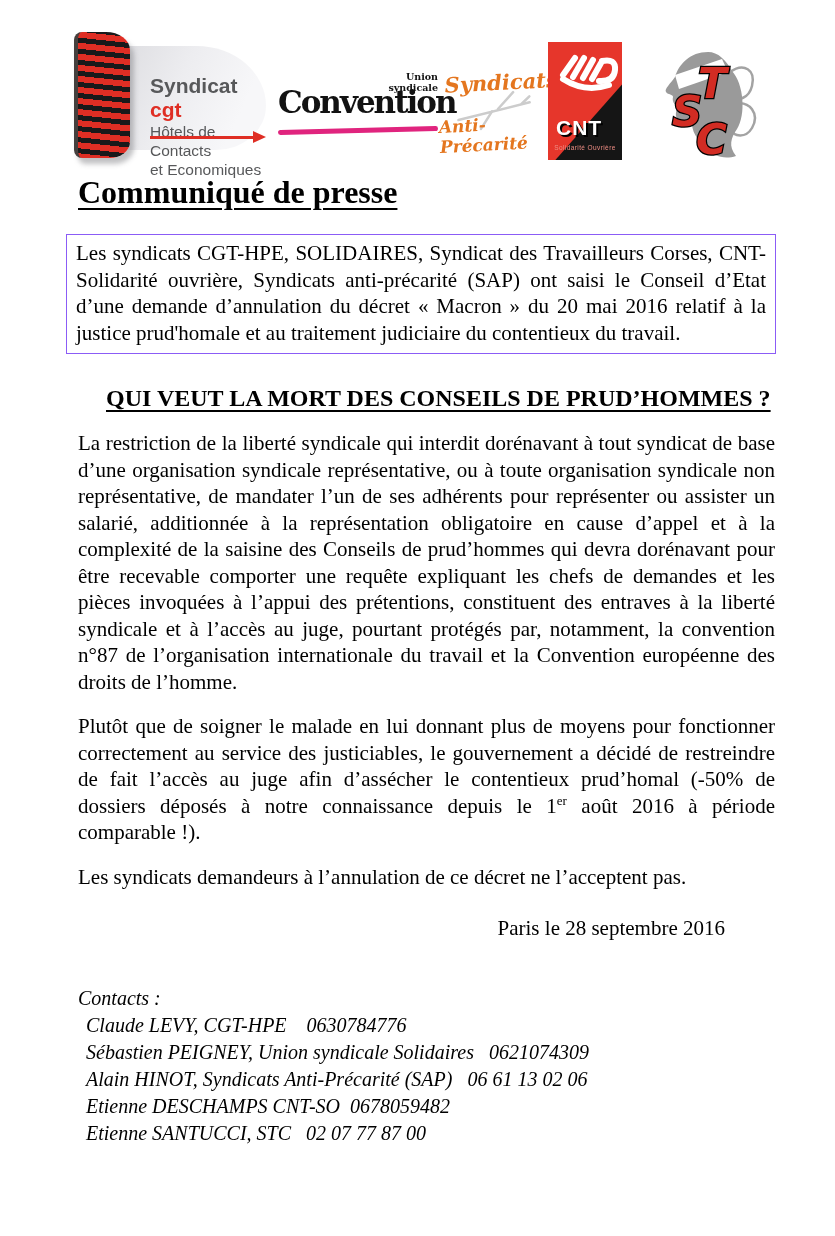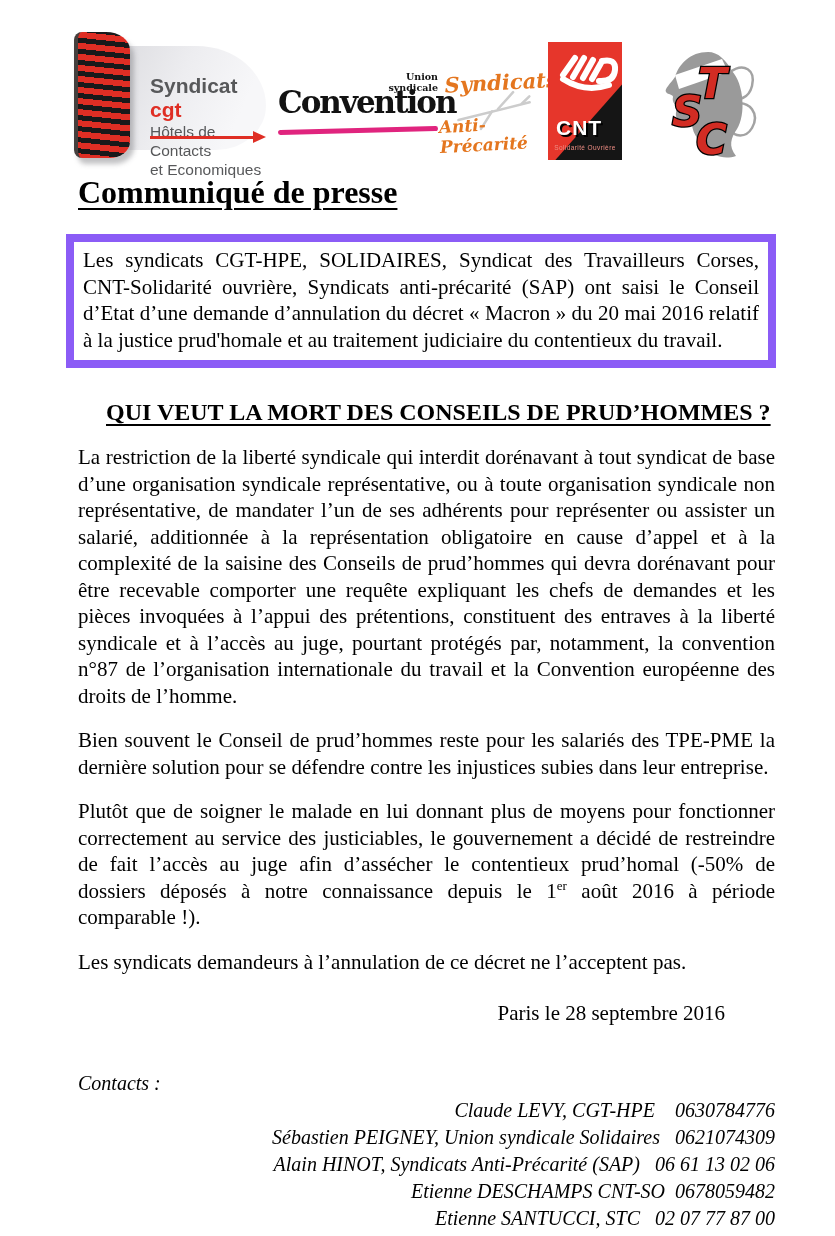--- a/index.html
+++ b/index.html
@@ -66,21 +66,21 @@
   .logo-stc { position: absolute; left: 646px; top: 46px; width: 120px; height: 116px; }
 
   
   .doc-title {
     margin: 8px 60px 0 78px;
     font-size: 32px; line-height: 40px;
     text-decoration: underline; text-underline-offset: 5px; text-decoration-thickness: 2px;
   }
   .intro-box {
     margin: 22px 59px 0 66px;
-    border: 8px solid #8b5cf6;
+    border: 1px solid #8b5cf6;
     padding: 5px 9px 7px 9px;
     font-size: 21px; line-height: 26.5px;
     text-align: justify;
   }
   .section-heading {
     margin: 30px 60px 0 106px;
     font-size: 24px; line-height: 28px;
     font-weight: 700; 
     text-decoration: underline; text-decoration-thickness: 2px; text-underline-offset: 4px;
   }
@@ -94,21 +94,21 @@
     margin: 26px 60px 0 78px;
     padding-right: 50px;
     font-size: 21px; text-align: right;
   }
   .contacts {
     display: flex;
     margin: 44px 60px 0 78px;
     font-style: italic; font-size: 20px; line-height: 27px; flex-direction: column;
   }
   .contacts-label { white-space: pre; }
-  .contacts-list { margin-left: 8px; text-align: right; }
+  .contacts-list { margin-left: 8px; }
   .contacts-list .contact-entry { white-space: pre; }
 </style>
 </head>
 <body>
 
 <div class="page">
 
   <div class="header">
 
     <div class="logo-cgt">
@@ -178,21 +178,20 @@
   <h1 class="doc-title">Communiqué de presse</h1>
 
   <div class="intro-box">
     <span>Les syndicats CGT-HPE, SOLIDAIRES, Syndicat des Travailleurs Corses, CNT-Solidarité ouvrière, Syndicats anti-précarité (SAP) ont saisi le Conseil d’Etat d’une demande d’annulation du décret « Macron » du 20 mai 2016 relatif à la justice prud'homale et au traitement judiciaire du contentieux du travail.</span>
   </div>
 
   <h2 class="section-heading">QUI VEUT LA MORT DES CONSEILS DE PRUD’HOMMES ?</h2>
 
   <p class="body-paragraph"><span>La restriction de la liberté syndicale qui interdit dorénavant à tout syndicat de base d’une organisation syndicale représentative, ou à toute organisation syndicale non représentative, de mandater l’un de ses adhérents pour représenter ou assister un salarié, additionnée à la représentation obligatoire en cause d’appel et à la complexité de la saisine des Conseils de prud’hommes qui devra dorénavant pour être recevable comporter une requête expliquant les chefs de demandes et les pièces invoquées à l’appui des prétentions, constituent des entraves à la liberté syndicale et à l’accès au juge, pourtant protégés par, notamment, la convention n°87 de l’organisation internationale du travail et la Convention européenne des droits de l’homme.</span></p>
 
-  <p class="body-paragraph"><span>Bien souvent le Conseil de prud’hommes reste pour les salariés des TPE-PME la dernière solution pour se défendre contre les injustices subies dans leur entreprise.</span></p>
 
   <p class="body-paragraph"><span>Plutôt que de soigner le malade en lui donnant plus de moyens pour fonctionner correctement au service des justiciables, le gouvernement a décidé de restreindre de fait l’accès au juge afin d’assécher le contentieux prud’homal (-50% de dossiers déposés à notre connaissance depuis le 1</span><sup>er</sup><span> août 2016 à période comparable !).</span></p>
 
   <p class="body-paragraph"><span>Les syndicats demandeurs à l’annulation de ce décret ne l’acceptent pas.</span></p>
 
   <div class="dateline">Paris le 28 septembre 2016</div>
 
   <div class="contacts">
     <div class="contacts-label">Contacts : </div>
     <div class="contacts-list">

